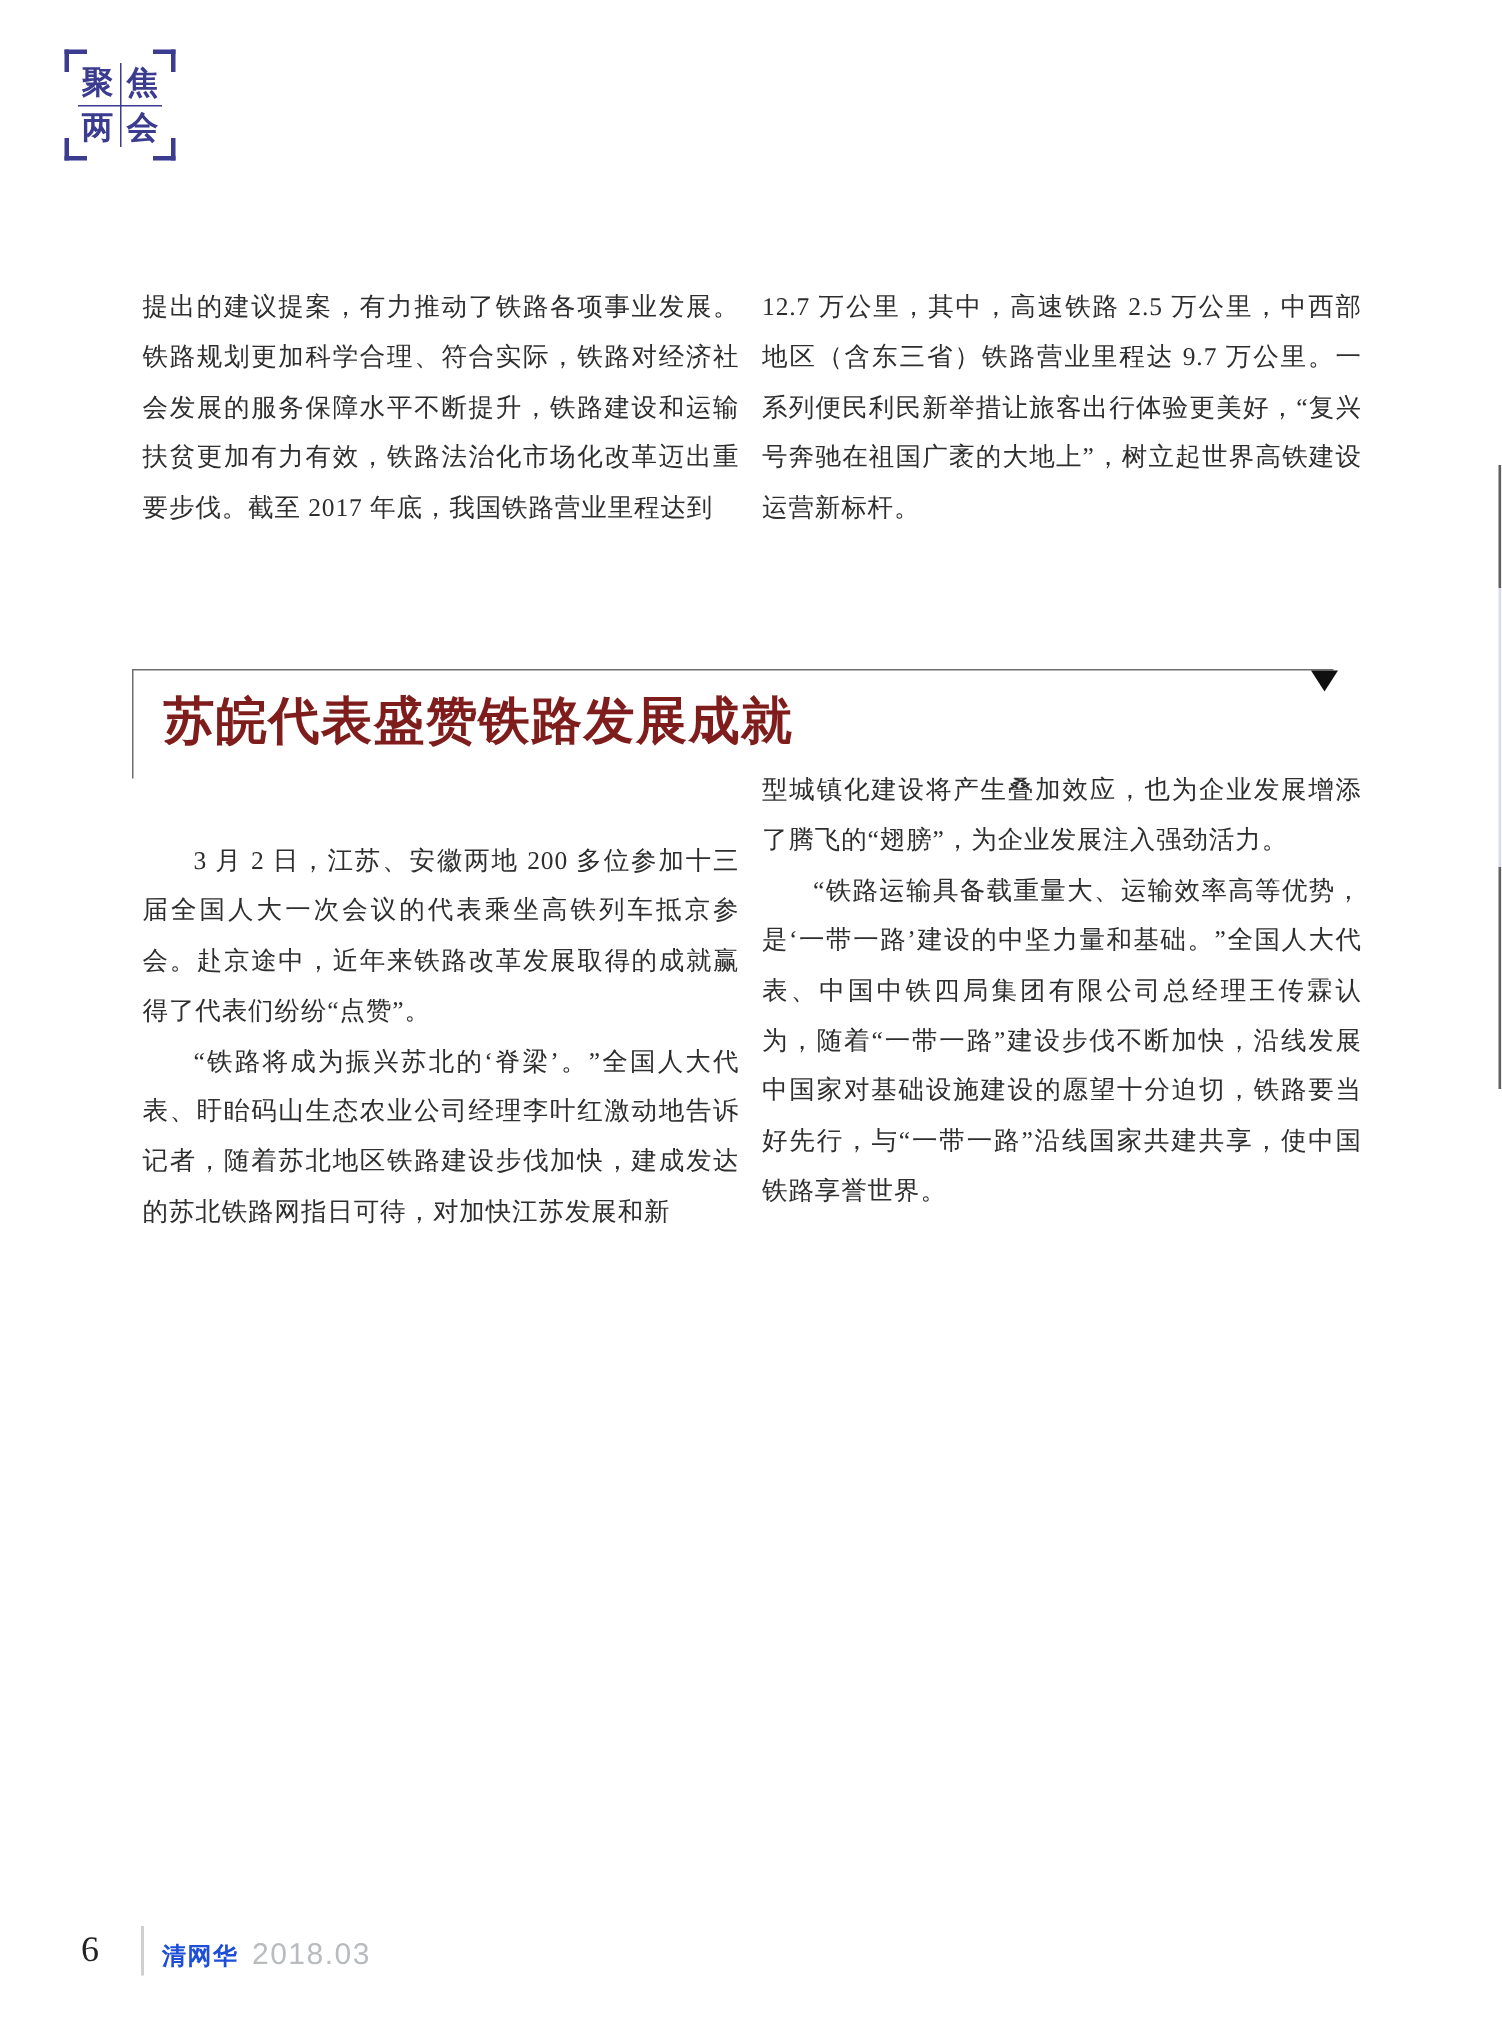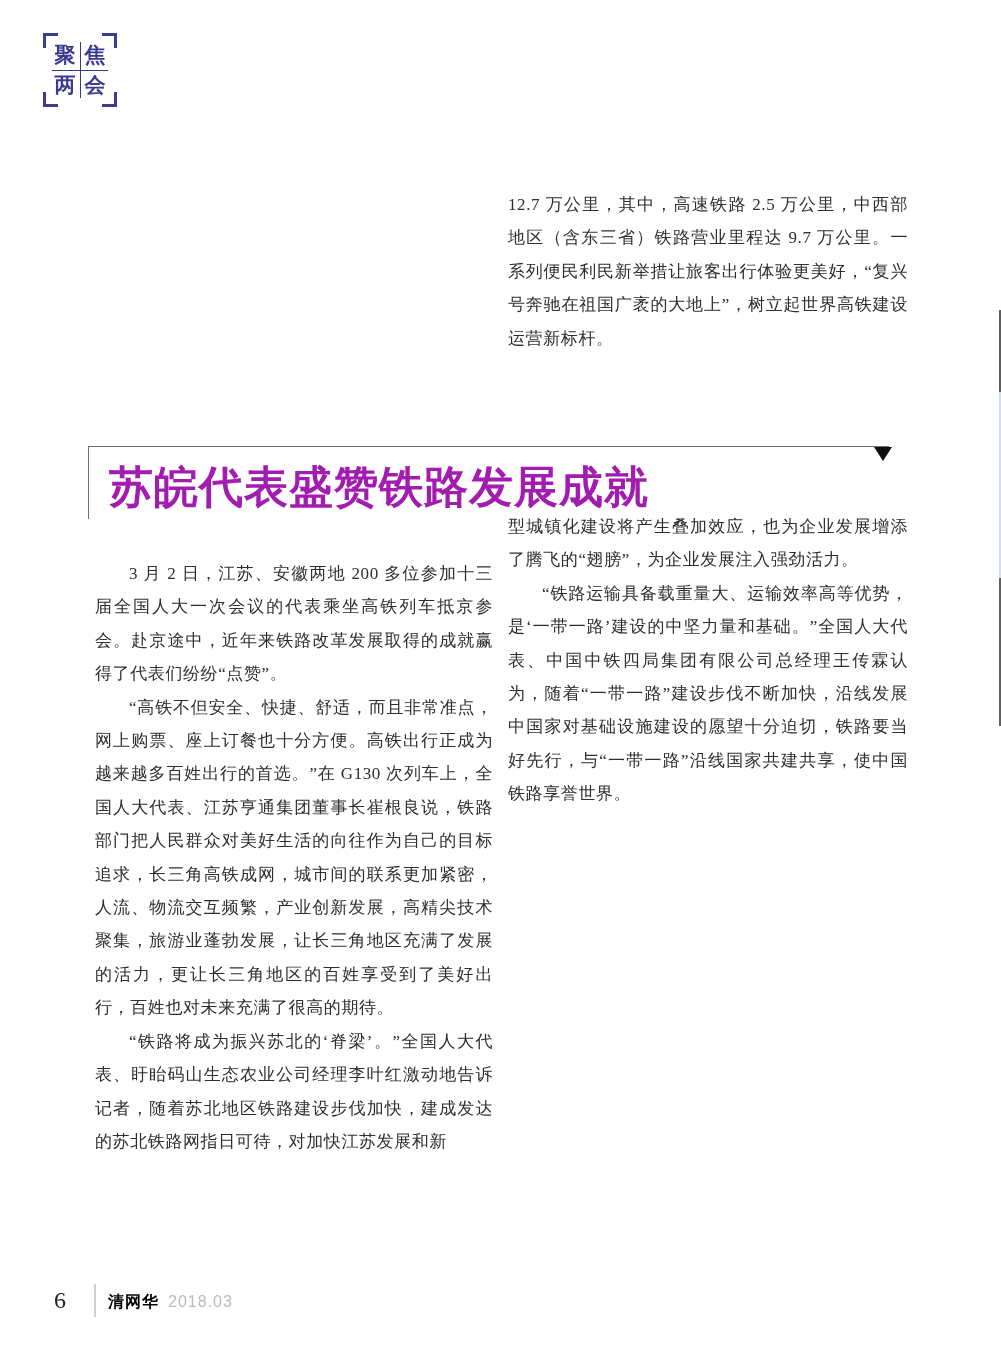--- a/index.html
+++ b/index.html
@@ -47,41 +47,41 @@
   
   .header-topline { position:absolute; left:88px; top:446px; width:801px; height:1px; background:#6f6f6f; }
   .header-vline   { position:absolute; left:88px; top:446px; width:1px; height:73px; background:#6f6f6f; }
   .triangle-marker {
     position:absolute; left:874px; top:447px; width:0; height:0;
     border-left:9px solid transparent; border-right:9px solid transparent;
     border-top:14px solid #101010;
   }
   .article-title {
     position:absolute; left:109px; top:458px;
-    font-size:44px; font-weight:900; letter-spacing:1px; color:#a21caf;
+    font-size:34px; font-weight:900; letter-spacing:1px; color:#7f1d1d;
     font-family:"Liberation Serif","DejaVu Serif",serif;
     white-space:nowrap;
   }
 
   .body-left  { left:95px;  top:541px; width:398px;margin-top:16px; }
   .body-right { left:508px; top:510px; width:400px; }
 
   
   .page-number {
     position:absolute; left:54px; top:1287px;
     font-size:24px; color:#222; font-family:"Liberation Serif","DejaVu Serif",serif;
   }
   .footer-sep { position:absolute; left:94px; top:1284px; width:2px; height:33px; background:#cfcfcf; }
   .footer-brand-row {
     position:absolute; left:108px; top:1292px;
     display:flex; align-items:baseline; gap:9px;
     font-family:"Liberation Sans","DejaVu Sans",sans-serif;
   }
-  .magazine-logo { font-size:16px; font-weight:bold; color:#000000; letter-spacing:1px; }
-  .issue-date    { font-size:16px; color:#b9bcbf; letter-spacing:1px; }
+  .magazine-logo { font-size:16px; font-weight:bold; color:#1d4ed8; letter-spacing:1px; }
+  .issue-date    { font-size:20px; color:#b9bcbf; letter-spacing:1px; }
 
   
   .edge-seg { position:absolute; right:0; width:2px; }
   .edge-seg.s1 { top:310px; height:82px;  background:#5f5f5f; }
   .edge-seg.s2 { top:392px; height:186px; background:#d9d9f0; }
   .edge-seg.s3 { top:578px; height:148px; background:#606060; }
 </style>
 </head>
 <body>
 
@@ -95,32 +95,34 @@
     <div class="logo-grid">
       <span class="ch">聚</span>
       <span class="ch">焦</span>
       <span class="ch">两</span>
       <span class="ch">会</span>
       <span class="logo-vline"></span>
       <span class="logo-hline"></span>
     </div>
   </div>
 
+  <div class="coltext intro-left">
+    <p>提出的建议提案，有力推动了铁路各项事业发展。铁路规划更加科学合理、符合实际，铁路对经济社会发展的服务保障水平不断提升，铁路建设和运输扶贫更加有力有效，铁路法治化市场化改革迈出重要步伐。截至 2017 年底，我国铁路营业里程达到</p>
+  </div>
   <div class="coltext intro-right">
     <p>12.7 万公里，其中，高速铁路 2.5 万公里，中西部地区（含东三省）铁路营业里程达 9.7 万公里。一系列便民利民新举措让旅客出行体验更美好，“复兴号奔驰在祖国广袤的大地上”，树立起世界高铁建设运营新标杆。</p>
   </div>
 
   <div class="header-topline"></div>
   <div class="header-vline"></div>
   <div class="triangle-marker"></div>
   <h1 class="article-title">苏皖代表盛赞铁路发展成就</h1>
 
   <div class="coltext body-left">
     <p class="indent">3 月 2 日，江苏、安徽两地 200 多位参加十三届全国人大一次会议的代表乘坐高铁列车抵京参会。赴京途中，近年来铁路改革发展取得的成就赢得了代表们纷纷“点赞”。</p>
-    <p class="indent">“高铁不但安全、快捷、舒适，而且非常准点，网上购票、座上订餐也十分方便。高铁出行正成为越来越多百姓出行的首选。”在 G130 次列车上，全国人大代表、江苏亨通集团董事长崔根良说，铁路部门把人民群众对美好生活的向往作为自己的目标追求，长三角高铁成网，城市间的联系更加紧密，人流、物流交互频繁，产业创新发展，高精尖技术聚集，旅游业蓬勃发展，让长三角地区充满了发展的活力，更让长三角地区的百姓享受到了美好出行，百姓也对未来充满了很高的期待。</p>
     <p class="indent">“铁路将成为振兴苏北的‘脊梁’。”全国人大代表、盱眙码山生态农业公司经理李叶红激动地告诉记者，随着苏北地区铁路建设步伐加快，建成发达的苏北铁路网指日可待，对加快江苏发展和新</p>
   </div>
   <div class="coltext body-right">
     <p>型城镇化建设将产生叠加效应，也为企业发展增添了腾飞的“翅膀”，为企业发展注入强劲活力。</p>
     <p class="indent">“铁路运输具备载重量大、运输效率高等优势，是‘一带一路’建设的中坚力量和基础。”全国人大代表、中国中铁四局集团有限公司总经理王传霖认为，随着“一带一路”建设步伐不断加快，沿线发展中国家对基础设施建设的愿望十分迫切，铁路要当好先行，与“一带一路”沿线国家共建共享，使中国铁路享誉世界。</p>
   </div>
 
   <div class="page-number">6</div>
   <div class="footer-sep"></div>
   <div class="footer-brand-row">

